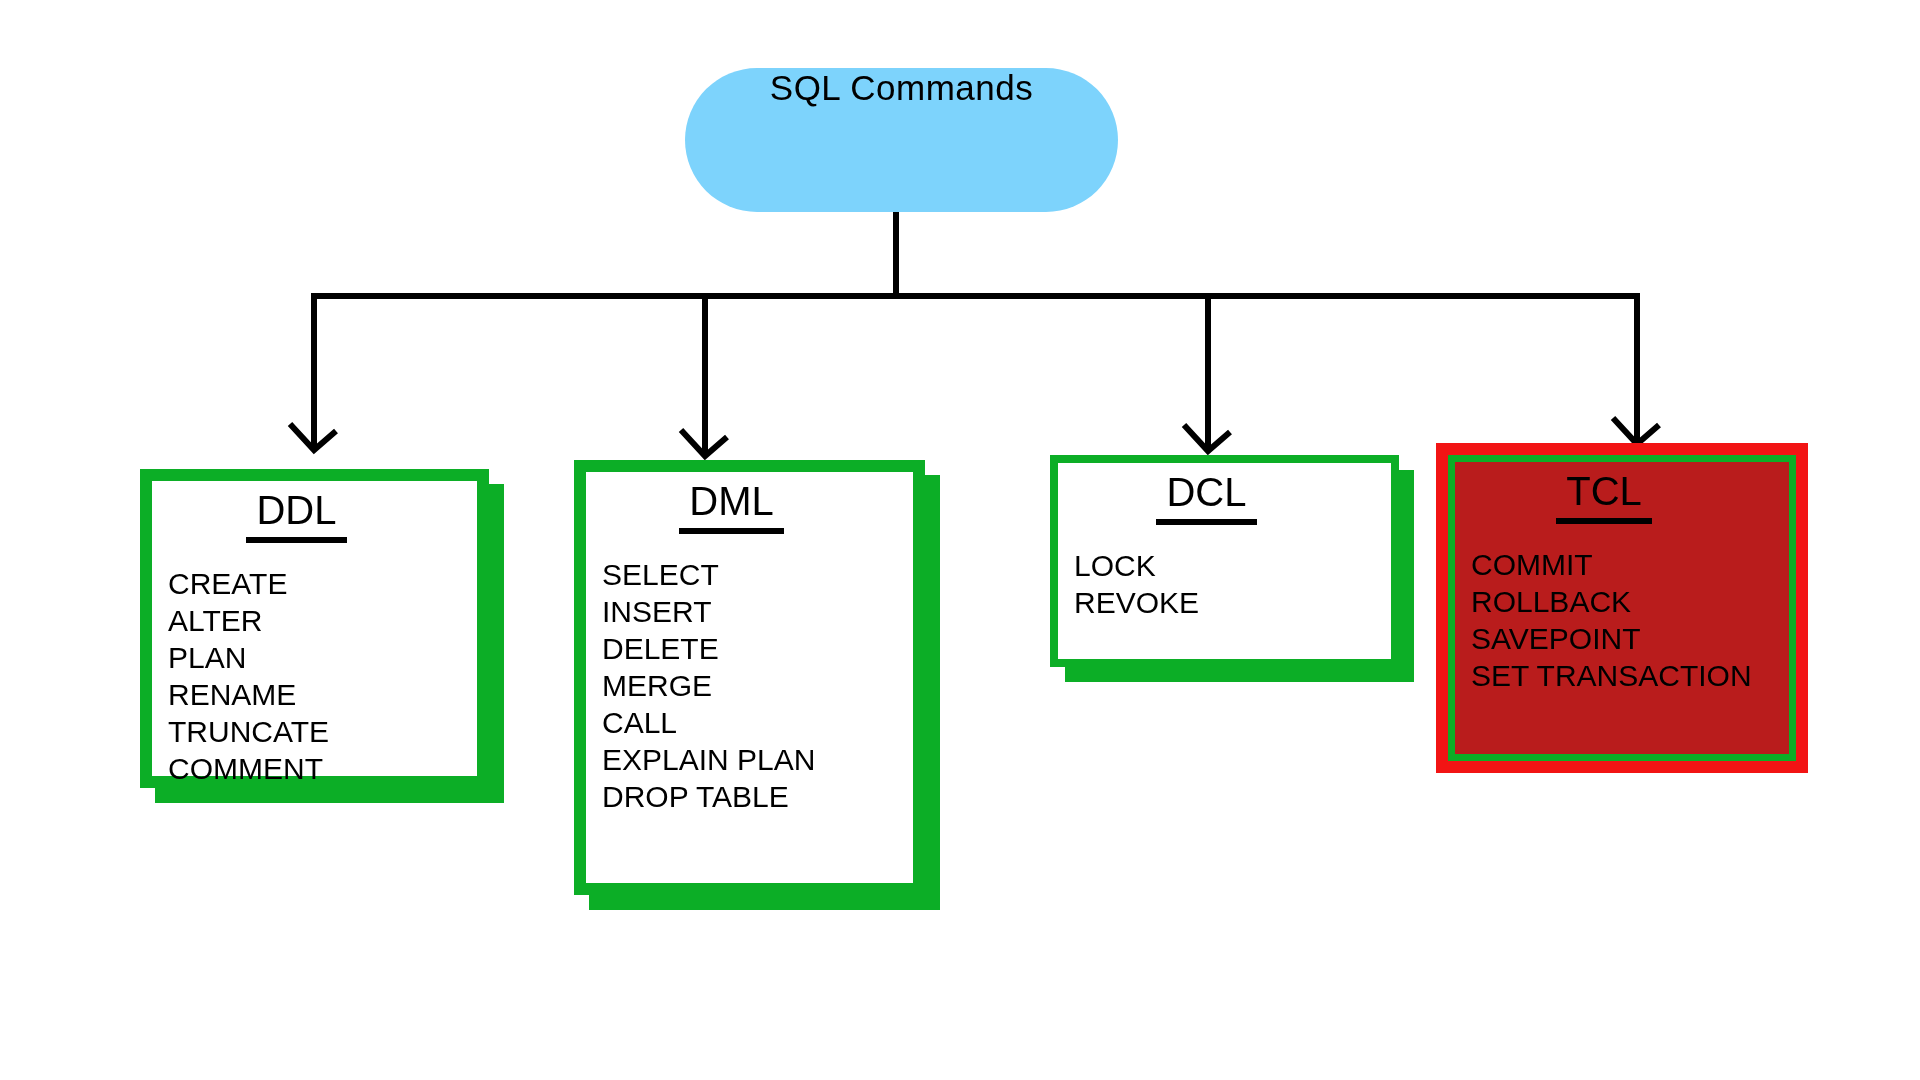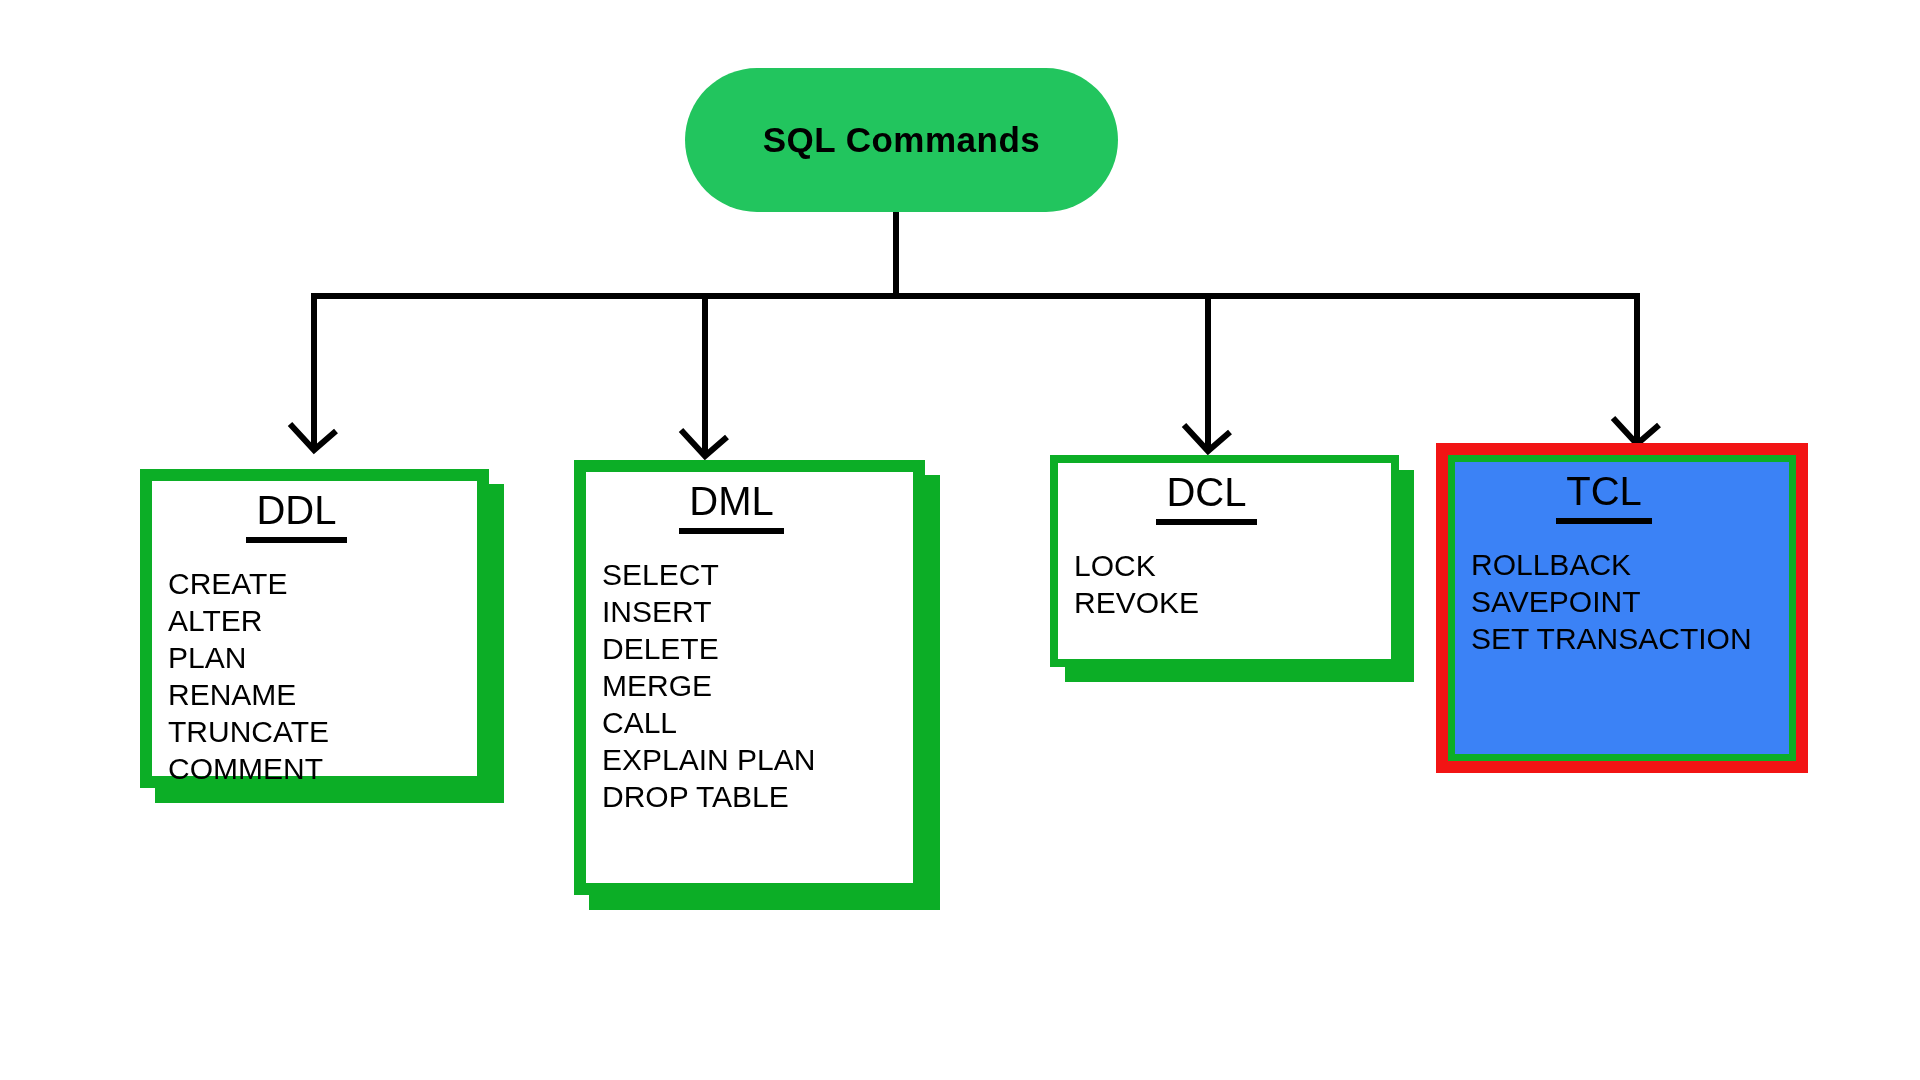--- a/index.html
+++ b/index.html
@@ -4,40 +4,40 @@
 <style>
   html,body{margin:0;padding:0;background:#ffffff;}
   .canvas{
     position:relative;width:1920px;height:1080px;background:#ffffff;overflow:hidden;
     font-family:"Liberation Sans","DejaVu Sans",sans-serif;color:#000;
   }
   svg.connectors{position:absolute;left:0;top:0;width:1920px;height:1080px;}
 
   .pill{
     position:absolute;left:685px;top:68px;width:433px;height:144px;
-    background:#22c55e;border-radius:72px;
-    display:flex;align-items:center;justify-content:center;font-weight:bold;
+    background:#7dd3fc;border-radius:72px;
+    display:flex;align-items:flex-start;justify-content:center;
   }
   .pill span{font-size:35px;letter-spacing:0.5px;color:#000;}
 
   .box{
     position:absolute;background:#ffffff;box-sizing:border-box;
     border:12px solid #0cae26;
     box-shadow:15px 15px 0 0 #0cae26;
   }
   .box.ddl{left:140px;top:469px;width:349px;height:319px;}
   .box.dml{left:566px;top:460px;width:351px;height:435px;margin-left:8px;}
   .box.dcl{left:1008px;top:455px;width:349px;height:212px;border-width:8px;margin-left:42px;}
   .box.tcl{
     left:1436px;top:443px;width:372px;height:330px;
     border:12px solid #f21414;box-shadow:none;
   }
   .tcl-inner{
     position:absolute;left:0;top:0;right:0;bottom:0;
-    border:7px solid #0cae26;box-sizing:border-box;background:#3b82f6;
+    border:7px solid #0cae26;box-sizing:border-box;background:#b91c1c;
   }
 
   .box-title{
     text-align:center;margin-top:6px;font-size:40px;line-height:46px;
   }
   .box-title .tspan{
     display:inline-block;border-bottom:6px solid #000;
     padding:0 10px 4px 10px;transform:translateX(-18px);
   }
   .items{
@@ -105,20 +105,21 @@
       <div>REVOKE</div>
     </div>
   </div>
 
   <div class="box tcl">
     <div class="tcl-inner">
       <div class="box-title">
         <span class="tspan">TCL</span>
       </div>
       <div class="items">
+        <div>COMMIT</div>
         <div>ROLLBACK</div>
         <div>SAVEPOINT</div>
         <div>SET TRANSACTION</div>
       </div>
     </div>
   </div>
 
 </div>
 
 </body></html>

